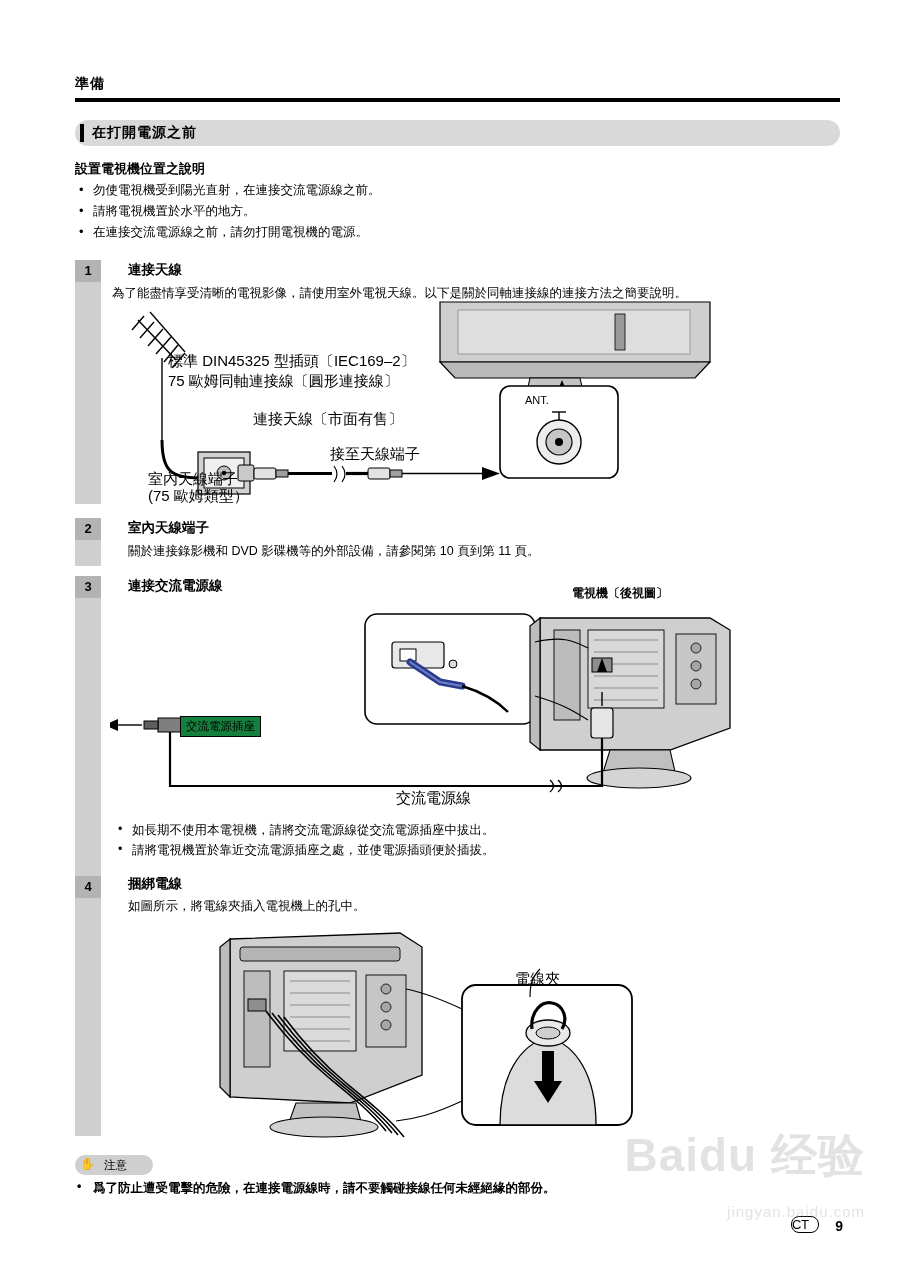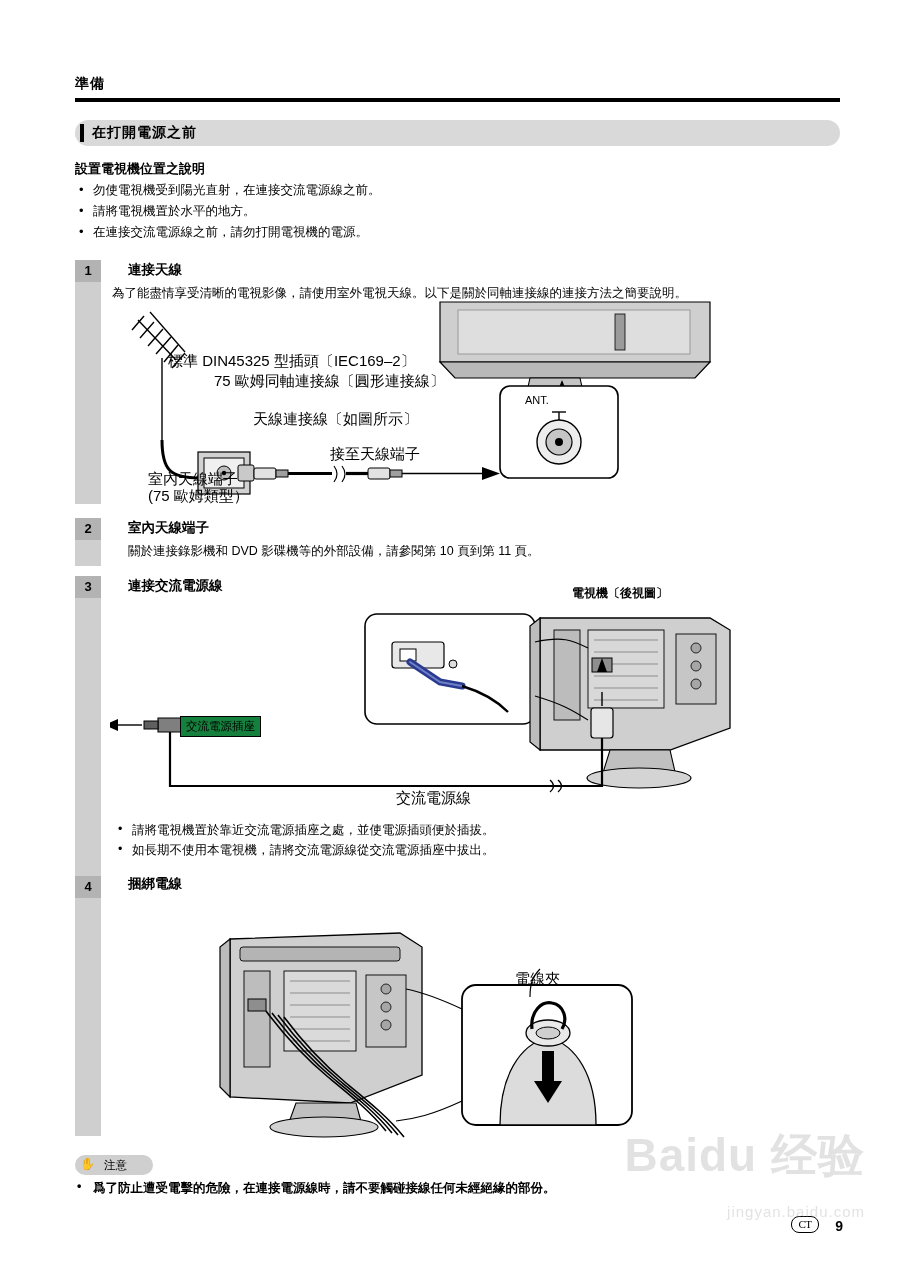--- a/index.html
+++ b/index.html
@@ -45,21 +45,21 @@
   .caution-pill{position:absolute;left:75px;top:1155px;width:78px;height:20px;
                 background:#cfcfcf;border-radius:10px;}
   .caution-txt{position:absolute;left:104px;top:1158px;font-size:11.5px;font-weight:normal;}
   .caution-hand{position:absolute;left:80px;top:1157px;font-size:12px;}
   .caution-line{position:absolute;left:75px;top:1180px;width:780px;font-size:12.5px;font-weight:bold;padding-left:18px;}
   .caution-line:before{content:"\2022";position:absolute;left:2px;top:-1px;}
 
   
   .pagenum{position:absolute;right:72px;bottom:46px;font-size:14px;font-weight:bold;}
   .pagepill{position:absolute;right:96px;bottom:47px;width:26px;height:15px;border:1.2px solid #000;border-radius:8px;
-            font-size:11px;text-align:center;line-height:15px;letter-spacing:-0.5px;font-family:Liberation Serif, serif;}
+            font-size:13px;text-align:left;line-height:15px;letter-spacing:-0.5px;}
 
   
   .wm{position:absolute;right:50px;bottom:60px;opacity:.28;pointer-events:none;}
   .wm-main{font-size:46px;font-weight:bold;color:#9a9a9a;letter-spacing:1px;}
   .wm-sub{font-size:15px;color:#9a9a9a;text-align:right;margin-top:16px;letter-spacing:1px;}
 </style>
 </head>
 <body>
 
 <div class="page">
@@ -142,22 +142,22 @@
     <circle cx="449" cy="142" r="22" fill="#ededed" stroke="#000" stroke-width="1.4"></circle>
     <circle cx="449" cy="142" r="13" fill="#c6c6c6" stroke="#000" stroke-width="1.2"></circle>
     <circle cx="449" cy="142" r="4" fill="#000"></circle>
 
     <g stroke="#000" stroke-width="1.4" fill="none">
       <line x1="449" y1="112" x2="449" y2="120"></line>
       <line x1="442" y1="112" x2="456" y2="112"></line>
     </g>
   </svg>
   <div class="lbl" style="left:168px;top:352px;">標準 DIN45325 型插頭〔IEC169–2〕</div>
-  <div class="lbl" style="left:168px;top:372px;margin-left:46px;">75 歐姆同軸連接線〔圓形連接線〕</div>
-  <div class="lbl" style="left:253px;top:410px;">天線連接線〔如圖所示〕</div>
+  <div class="lbl" style="left:168px;top:372px;">75 歐姆同軸連接線〔圓形連接線〕</div>
+  <div class="lbl" style="left:253px;top:410px;">連接天線〔市面有售〕</div>
   <div class="lbl" style="left:330px;top:445px;">接至天線端子</div>
   <div class="lbl" style="left:148px;top:470px;">室內天線端子</div>
   <div class="lbl" style="left:148px;top:487px;">(75 歐姆類型）</div>
   <div class="lbl" style="left:525px;top:392px;font-size:11px;">ANT.</div>
 
   <div class="stepnum" style="left:75px;top:518px;">2</div>
   <div class="steprail" style="left:75px;top:540px;height:26px;"></div>
   <div class="step-h" style="left:128px;top:519px;">室內天線端子</div>
   <div class="step-t" style="left:128px;top:541px;width:720px;">關於連接錄影機和 DVD 影碟機等的外部設備，請參閱第 10 頁到第 11 頁。</div>
 
@@ -218,27 +218,28 @@
     <line x1="32" y1="125" x2="8" y2="125" stroke="#000" stroke-width="1.4"></line>
     <polygon points="8,119 -6,125 8,131" fill="#000"></polygon>
 
     <path d="M425 42 C452 36 462 40 478 48" stroke="#000" stroke-width="1.2" fill="none"></path>
     <path d="M425 96 C452 104 462 110 478 120" stroke="#000" stroke-width="1.2" fill="none"></path>
   </svg>
   <div class="lbl-box" style="left:180px;top:716px;">交流電源插座</div>
   <div class="lbl" style="left:396px;top:789px;">交流電源線</div>
 
   <div class="note-bullets" style="top:820px;width:720px;">
+    <div class="b">如長期不使用本電視機，請將交流電源線從交流電源插座中拔出。</div>
     <div class="b">請將電視機置於靠近交流電源插座之處，並使電源插頭便於插拔。</div>
-    <div class="b">如長期不使用本電視機，請將交流電源線從交流電源插座中拔出。</div>
   </div>
 
   <div class="stepnum" style="left:75px;top:876px;">4</div>
   <div class="steprail" style="left:75px;top:898px;height:238px;"></div>
   <div class="step-h" style="left:128px;top:875px;">捆綁電線</div>
+  <div class="step-t" style="left:128px;top:896px;width:720px;">如圖所示，將電線夾插入電視機上的孔中。</div>
 
   <svg class="fig" style="left:200px;top:925px;" width="560" height="215" viewBox="0 0 560 215">
 
     <g>
       <path d="M30 14 L200 8 L222 22 L222 150 L150 178 L30 172 Z" fill="#cfcfcf" stroke="#000" stroke-width="1.3"></path>
       <path d="M30 14 L30 172 L20 162 L20 22 Z" fill="#bcbcbc" stroke="#000" stroke-width="1.2"></path>
       <rect x="40" y="22" width="160" height="14" rx="3" fill="#b4b4b4" stroke="#000" stroke-width=".9"></rect>
       <rect x="44" y="46" width="26" height="96" fill="#bdbdbd" stroke="#000" stroke-width=".9"></rect>
       <rect x="84" y="46" width="72" height="80" fill="#dadada" stroke="#000" stroke-width=".9"></rect>
       <g stroke="#8d8d8d" stroke-width="1">

